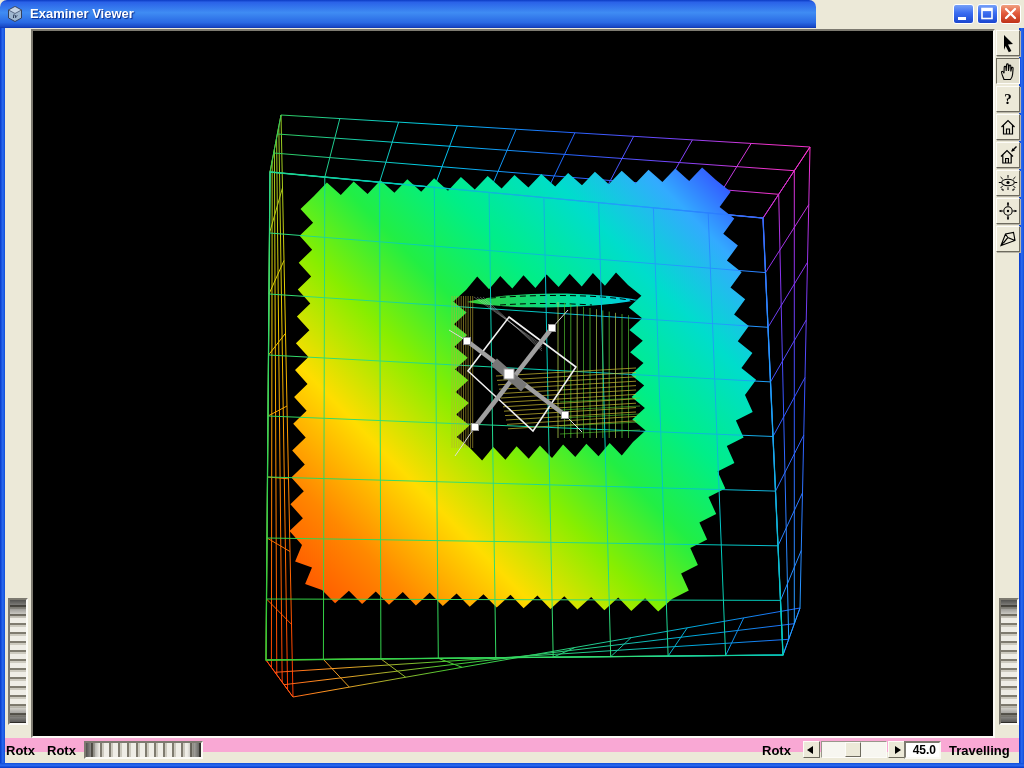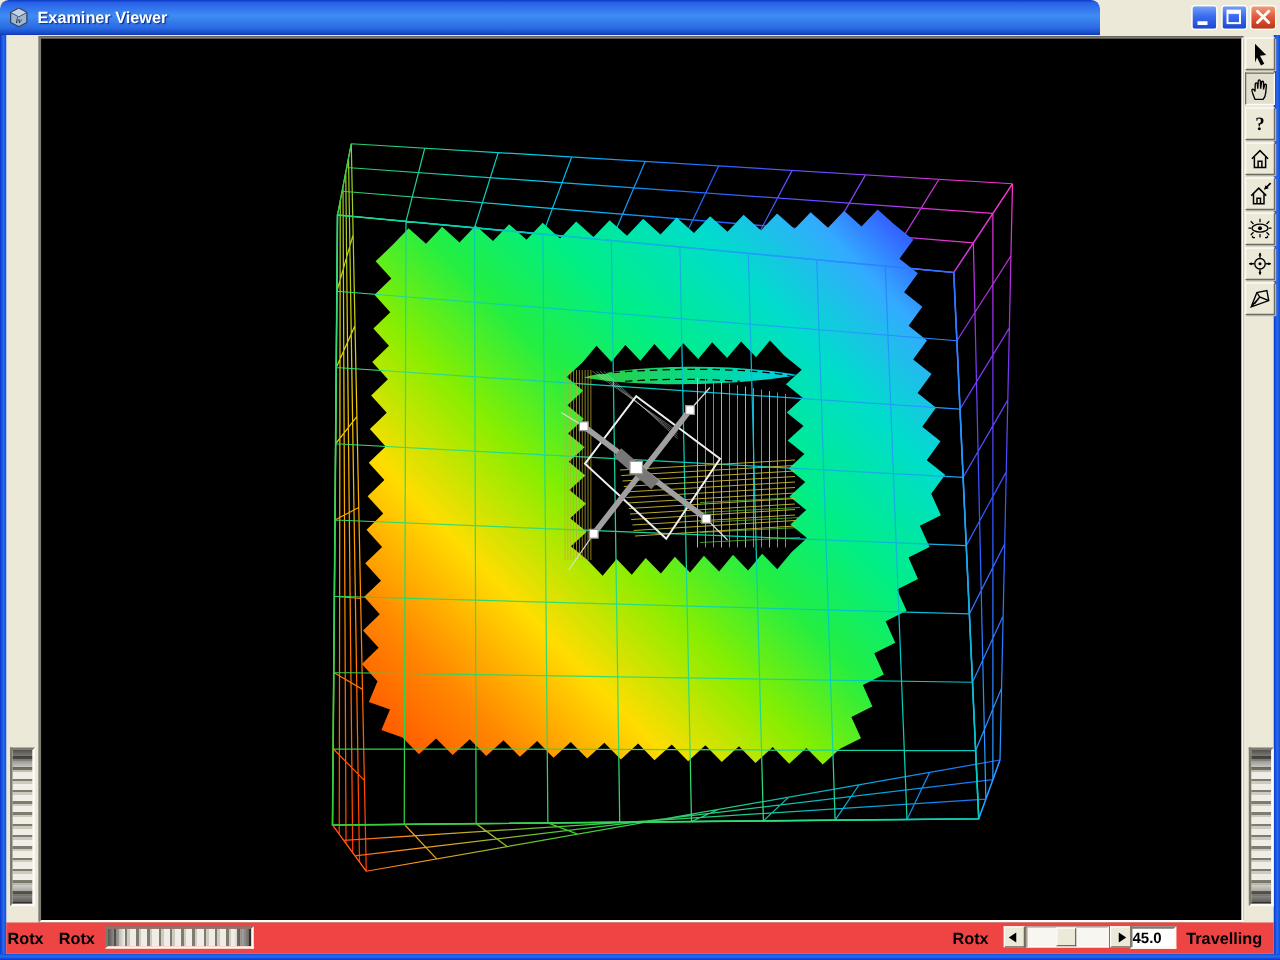--- a/index.html
+++ b/index.html
@@ -1,20 +1,20 @@
 <!DOCTYPE html>
 <html><head>
 <meta charset="utf-8">
 <style>
   html,body{margin:0;padding:0;background:#000;}
   *{box-sizing:border-box;}
   .window{position:relative;width:1024px;height:768px;background:#ece9d8;
     font-family:"Liberation Sans",sans-serif;overflow:hidden;}
   
-  .titlebar{position:absolute;left:0;top:0;width:880px;height:28px;
+  .titlebar{position:absolute;left:0;top:0;width:816px;height:28px;
     background:linear-gradient(180deg,#0c3bc4 0%,#2a62e8 8%,#3f8cf3 45%,#2a6ae4 80%,#1747c4 96%,#0c34ae 100%);
     border-radius:7px 7px 0 0;}
   .title-icon{position:absolute;left:7px;top:6px;width:16px;height:16px;}
   .title-text{position:absolute;left:30px;top:0;height:28px;line-height:28px;
     color:#fff;font-weight:bold;font-size:13px;text-shadow:1px 1px 1px #0a2a8a;}
   .winbtn{position:absolute;top:4px;width:21px;height:20px;border:1px solid #fff;border-radius:3px;cursor:default;}
   .winbtn.min,.winbtn.max{background:linear-gradient(180deg,#76a0f8 0%,#3a6cf0 45%,#1c47cf 100%);}
   .winbtn.close{background:linear-gradient(180deg,#f0a080 0%,#e35b3d 45%,#bf3317 100%);}
   .winbtn svg{display:block;}
   
@@ -34,34 +34,34 @@
   
   .wheel-v{position:absolute;width:20px;height:127px;border:2px solid;border-color:#7d7a70 #fbfaf5 #fbfaf5 #7d7a70;
     background:
       linear-gradient(180deg,rgba(0,0,0,.66) 0,rgba(0,0,0,0) 15%,rgba(0,0,0,0) 85%,rgba(0,0,0,.66) 100%),
       repeating-linear-gradient(180deg,#efede6 0 5px,#7f7b6f 5px 7px,#cdcabf 7px 9px);}
   .wheel-h{position:absolute;width:119px;height:18px;border:2px solid;border-color:#7d7a70 #fbfaf5 #fbfaf5 #7d7a70;
     background:
       linear-gradient(90deg,rgba(0,0,0,.66) 0,rgba(0,0,0,0) 12%,rgba(0,0,0,0) 88%,rgba(0,0,0,.66) 100%),
       repeating-linear-gradient(90deg,#efede6 0 5px,#7f7b6f 5px 7px,#cdcabf 7px 9px);}
   
-  .bottombar{position:absolute;left:5px;top:738px;width:1014px;height:25px;background:#ef4444;}
+  .bottombar{position:absolute;left:5px;top:738px;width:1014px;height:14px;background:#f9a8d4;}
   .blabel{position:absolute;top:0;height:25px;line-height:25px;font-size:13px;font-weight:bold;color:#000;}
   .sbtn{position:absolute;top:3px;width:17px;height:17px;background:#ece9d8;
     border:1px solid;border-color:#fdfcf8 #6d6a5e #6d6a5e #fdfcf8;}
   .sbtn .tri{position:absolute;top:4px;width:0;height:0;border:4px solid transparent;}
   .sbtn .tri.l{left:3px;border-right:6px solid #000;border-left:none;}
   .sbtn .tri.r{left:6px;border-left:6px solid #000;border-right:none;}
   .strack{position:absolute;top:3px;width:66px;height:17px;background:#f7f6f0;
     border:1px solid;border-color:#9a978c #fdfcf8 #fdfcf8 #9a978c;}
   .sthumb{position:absolute;left:23px;top:0;width:16px;height:15px;background:#ece9d8;
     border:1px solid;border-color:#fdfcf8 #6d6a5e #6d6a5e #fdfcf8;}
   .zfield{position:absolute;top:3px;width:37px;height:18px;background:#fff;
     border:2px solid;border-color:#7d7a70 #fbfaf5 #fbfaf5 #7d7a70;
-    font-family:"Liberation Sans",sans-serif;font-size:12px;font-weight:bold;text-align:left;padding:0 3px 0 0;color:#000;}
+    font-family:"Liberation Sans",sans-serif;font-size:12px;font-weight:bold;text-align:right;padding:0 3px 0 0;color:#000;}
 </style>
 </head>
 <body>
 
 <div class="window">
 
   <div class="titlebar">
     <span class="title-icon">
       <svg width="16" height="16" viewBox="0 0 16 16">
         <polygon points="8,0.5 14.5,4 14.5,12 8,15.5 1.5,12 1.5,4" fill="#9fb6cf" stroke="#33415e" stroke-width="1"></polygon>

